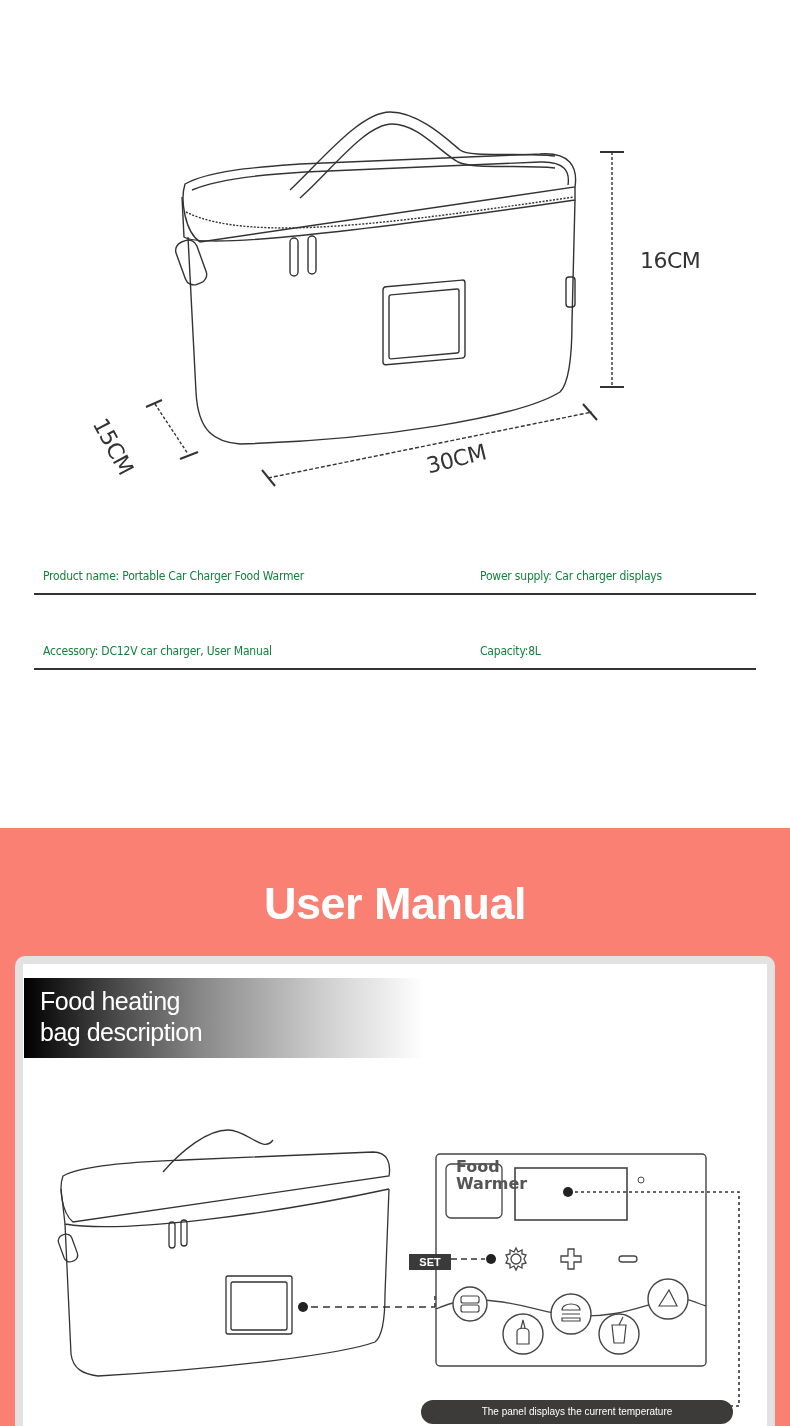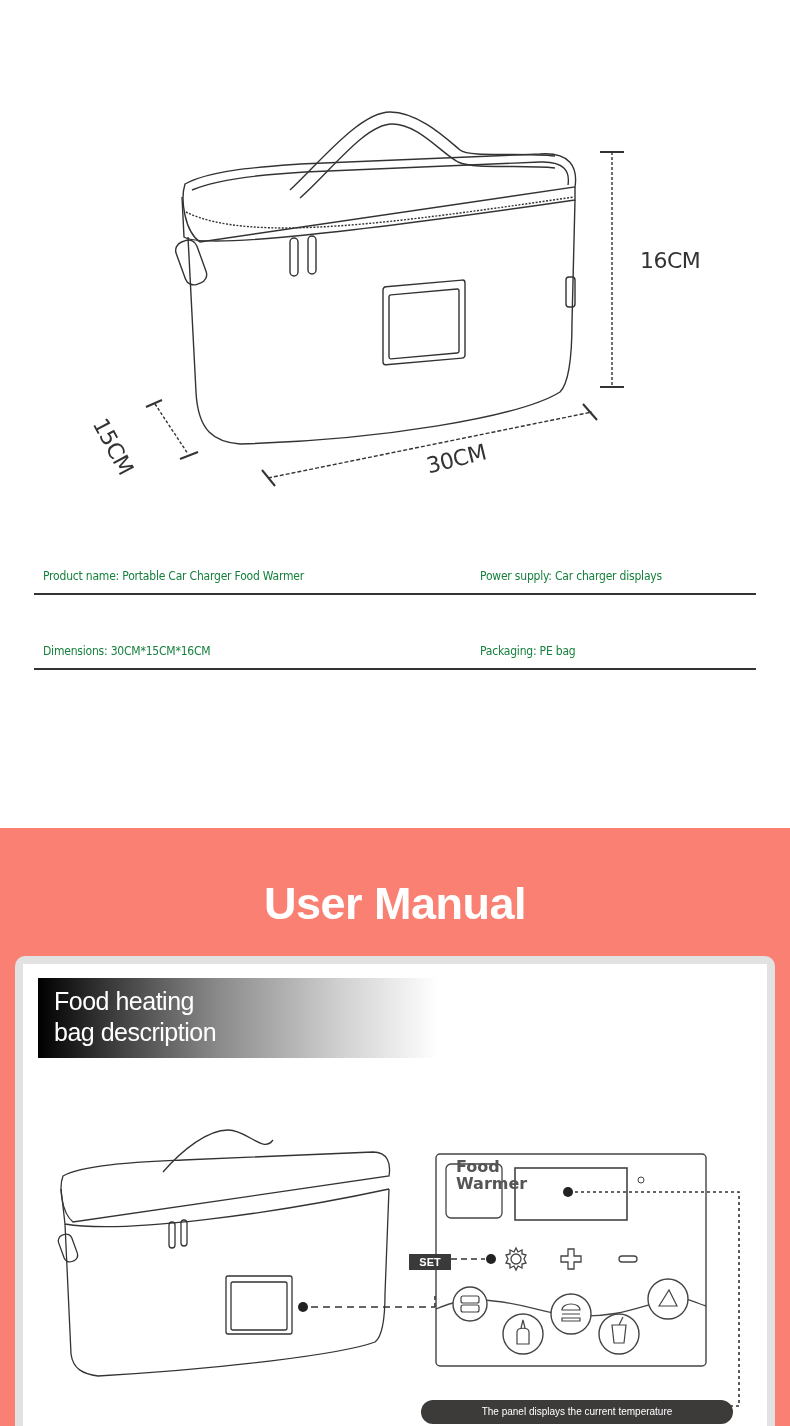--- a/index.html
+++ b/index.html
@@ -18,21 +18,21 @@
   .spec-row { position: relative; height: 75px; border-bottom: 2px solid #333; }
   .spec-cell { position: absolute; bottom: 10px; font-size: 12px; color: #15803d; font-family: "DejaVu Sans Condensed", "DejaVu Sans", sans-serif; letter-spacing: -0.2px; }
   .spec-cell.left { left: 9px; }
   .spec-cell.right { left: 446px; }
 
   
   .manual { position: absolute; left: 0; top: 828px; width: 790px; height: 598px; background: #f98073; padding-left: 8px; }
   .manual-title { position: absolute; left: 0; right: 0; top: 50px; text-align: center; color: #fff; font-size: 45px; font-weight: bold; letter-spacing: -0.5px; }
   .manual-card { position: absolute; left: 15px; top: 128px; width: 760px; height: 500px; background: #e2e2e2; border-radius: 10px; padding: 8px 8px 0 8px; }
   .manual-card-inner { position: relative; width: 100%; height: 100%; background: #fff; }
-  .section-banner { position: absolute; left: 15px; top: 14px; width: 400px; height: 80px; background: linear-gradient(90deg, #000 0%, #3a3a3a 18%, #8a8a8a 45%, #cfcfcf 75%, #ffffff 100%); }
+  .section-banner { position: absolute; left: 1px; top: 14px; width: 400px; height: 80px; background: linear-gradient(90deg, #000 0%, #3a3a3a 18%, #8a8a8a 45%, #cfcfcf 75%, #ffffff 100%); }
   .section-banner-text { position: absolute; left: 16px; top: 8px; color: #fff; font-size: 25px; line-height: 31px; letter-spacing: -0.5px; }
 
   .panel-svg { position: absolute; left: 0; top: 0; }
 
   .set-badge { position: absolute; left: 386px; top: 290px; width: 42px; height: 16px; background: #3a3a3a; color: #fff; border-radius: 0; font-size: 11px; font-weight: bold; line-height: 16px; text-align: center; }
   .temp-caption { position: absolute; left: 398px; top: 436px; width: 312px; height: 24px; background: #3d3a3a; color: #fff; border-radius: 12px; font-size: 10px; line-height: 24px; text-align: center; }
   .warmer-label { position: absolute; left: 433px; top: 194px; font-size: 16px; font-weight: bold; color: #555; line-height: 17px; font-family: "DejaVu Sans", sans-serif; }
 </style>
 </head>
 <body>
@@ -80,22 +80,22 @@
     <span class="dim-label dim-30">30CM</span>
     <span class="dim-label dim-15">15CM</span>
   </div>
 
   <div class="specs">
     <div class="spec-row">
       <span class="spec-cell left">Product name: Portable Car Charger Food Warmer</span>
       <span class="spec-cell right">Power supply: Car charger displays</span>
     </div>
     <div class="spec-row">
-      <span class="spec-cell left">Dimensions: 30CM*15CM*16CM</span>
-      <span class="spec-cell right">Packaging: PE bag</span>
+      <span class="spec-cell left">Accessory: DC12V car charger, User Manual</span>
+      <span class="spec-cell right">Capacity:8L</span>
     </div>
   </div>
 
   <div class="manual">
     <div class="manual-title">User Manual</div>
     <div class="manual-card">
       <div class="manual-card-inner">
 
         <div class="section-banner">
           <div class="section-banner-text">

